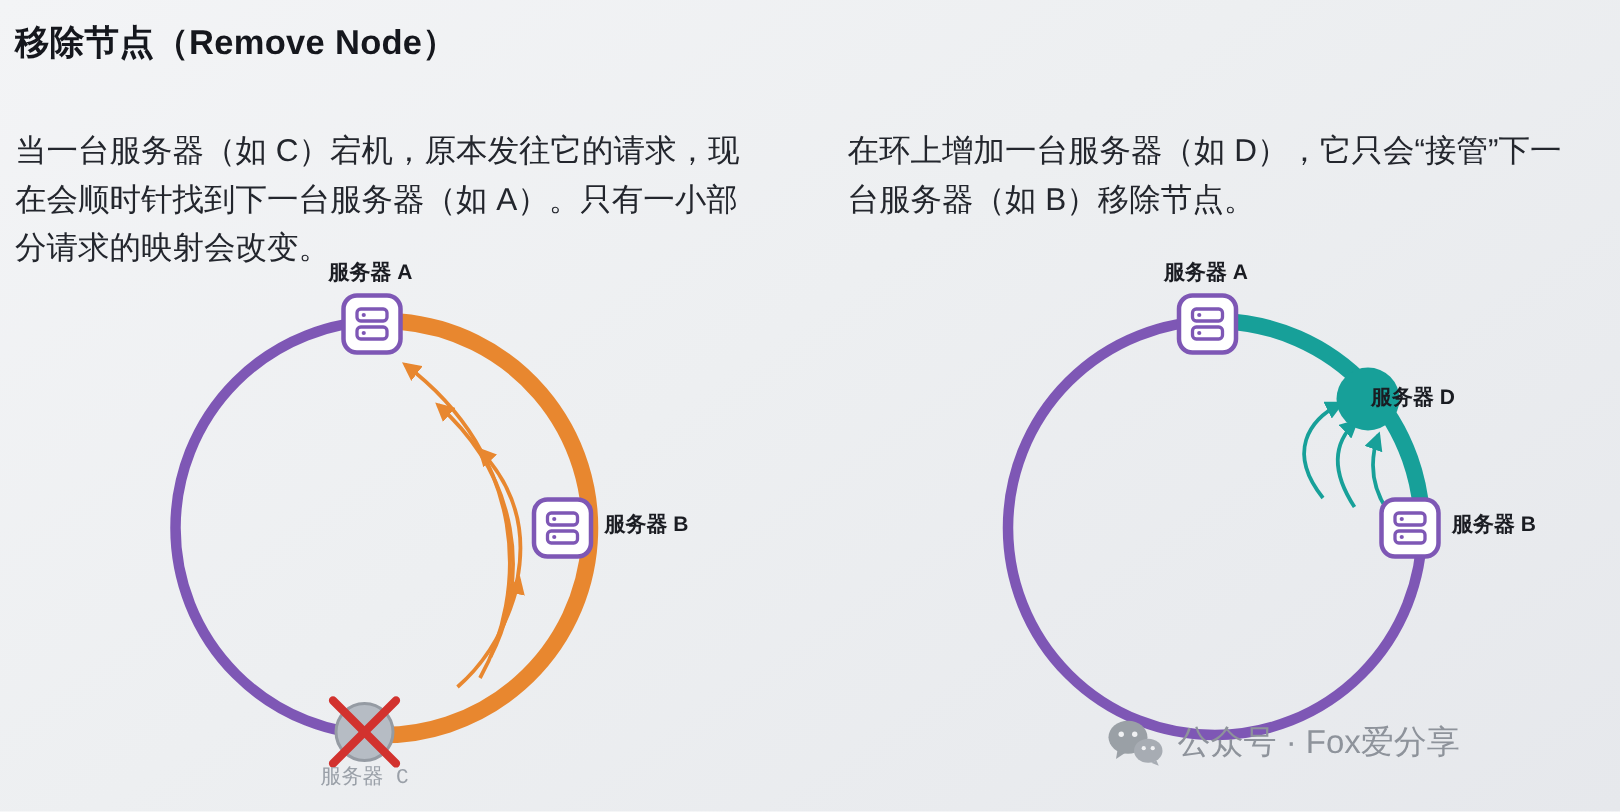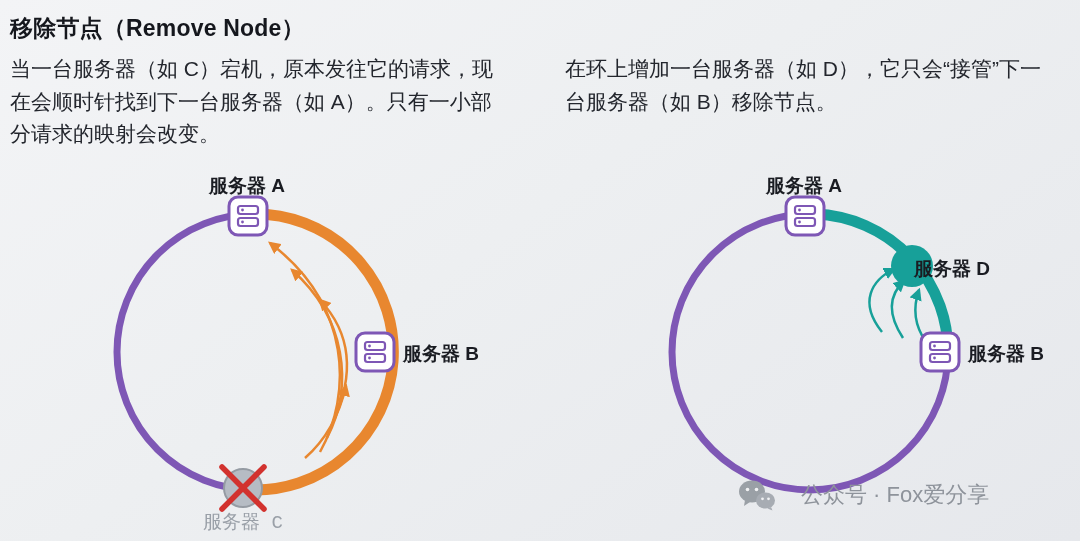--- a/index.html
+++ b/index.html
@@ -3,25 +3,25 @@
 <meta charset="utf-8">
 <style>
   html,body{margin:0;padding:0;}
   body{font-family:"Liberation Sans","DejaVu Sans",sans-serif;}
   .stage{
     position:relative;width:1080px;height:541px;overflow:hidden;
     background:linear-gradient(145deg,#f3f4f6 0%,#edeff1 45%,#e6e8ec 100%);
   }
   .abs{position:absolute;}
   .panel-title{font-size:23px;font-weight:700;color:#15171d;letter-spacing:.2px;}
-  .panel-body{font-size:21px;line-height:1.55;color:#23262d;}
-  .node-label{font-size:19px;font-weight:600;color:#1a1c22;white-space:nowrap;}
+  .panel-body{font-size:21px;line-height:1.55;color:#23262d;margin-top:32px;}
+  .node-label{font-size:14px;font-weight:600;color:#1a1c22;white-space:nowrap;}
   .node-label.centered{transform:translateX(-50%);}
   .node-label.dimmed{color:#9aa0a8;font-weight:500;font-family:Liberation Mono, monospace;}
-  .footer{display:flex;align-items:center;gap:25px;color:#8e939b;font-size:22px;font-weight:500;white-space:nowrap;}
+  .footer{display:flex;align-items:center;gap:9px;color:#8e939b;font-size:22px;font-weight:500;white-space:nowrap;}
   svg{display:block;}
   .diagram-layer{position:absolute;left:0;top:0;}
 </style>
 </head>
 <body>
 
 <div class="stage">
 
   <svg class="diagram-layer" width="1080" height="541" viewBox="0 0 1080 541">
     <defs>

